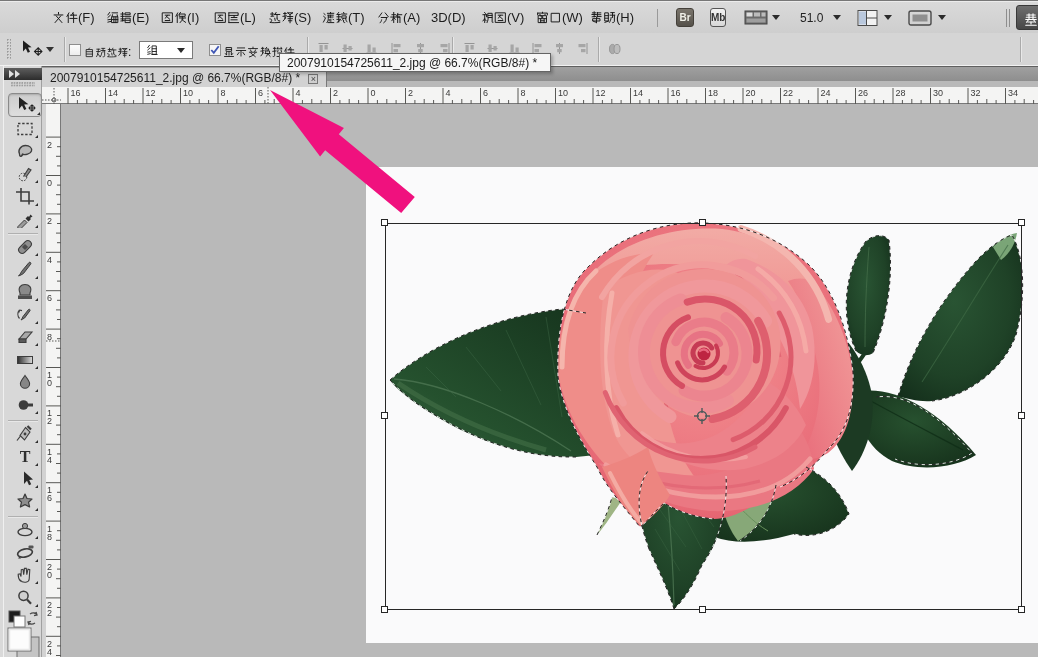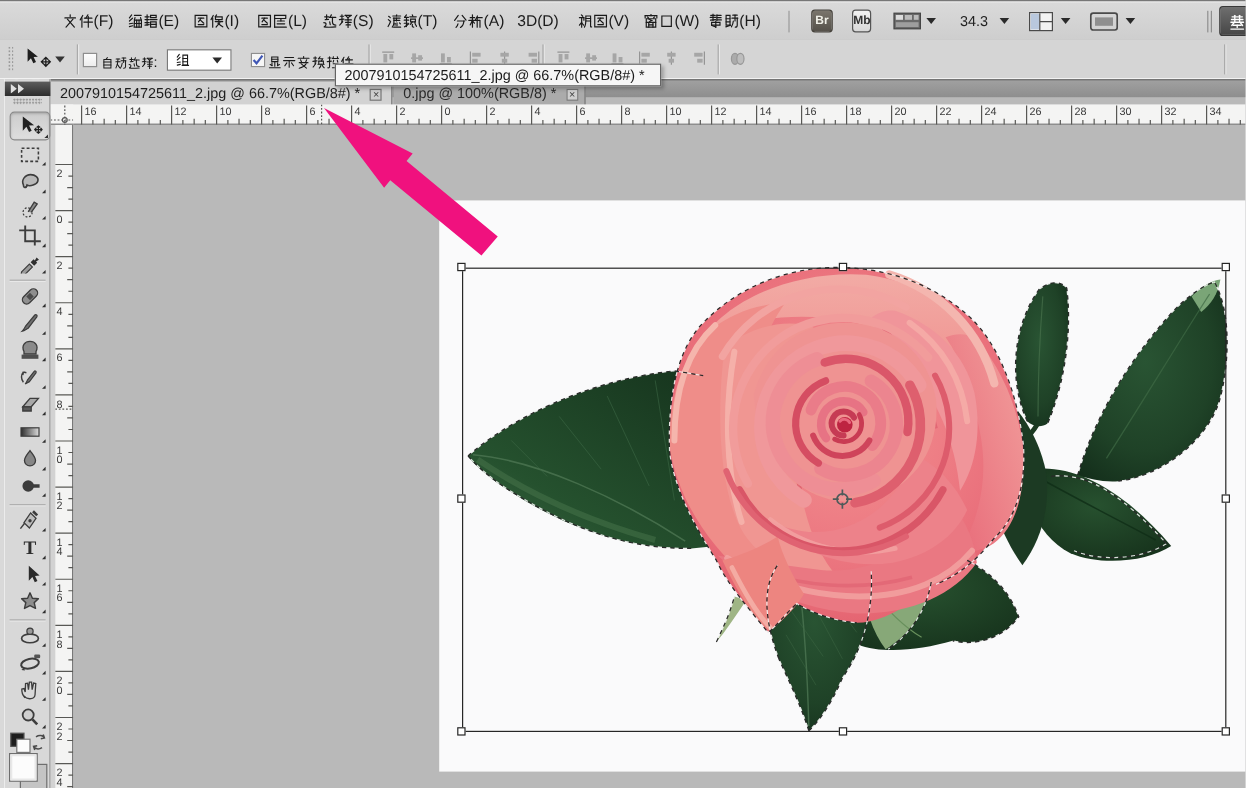--- a/index.html
+++ b/index.html
@@ -287,21 +287,21 @@
  <div class="btn" style="left:676px;width:18px;background:linear-gradient(#7a756c,#55514a);border:1px solid #44403a;color:#f0f0e8;font-weight:bold;line-height:17px">Br</div>
  <div class="btn" style="left:710px;width:16px;background:linear-gradient(#f2f2f2,#d8d8d8);border:1px solid #555;color:#333;font-weight:bold;line-height:17px">Mb</div>
  <svg width="26" height="18" viewBox="0 0 26 18" style="position:absolute;left:744px;top:8px">
         <rect x="1" y="2" width="22" height="13" fill="#6a6a6a" stroke="#444"></rect>
         <rect x="2.5" y="3.5" width="6" height="4" fill="#dcdcdc"></rect>
         <rect x="10" y="3.5" width="6" height="4" fill="#bbb"></rect>
         <rect x="17.5" y="3.5" width="4" height="4" fill="#bbb"></rect>
         <rect x="2.5" y="9.5" width="19" height="4" fill="#9e9e9e"></rect>
       </svg>
  <span class="caret" style="position:absolute;left:772px;top:14px"></span>
- <span style="position:absolute;left:800px;top:10px;font-size:12px;color:#222">34.3</span>
+ <span style="position:absolute;left:800px;top:10px;font-size:12px;color:#222">51.0</span>
  <span class="caret" style="position:absolute;left:833px;top:14px"></span>
  <svg width="22" height="18" viewBox="0 0 22 18" style="position:absolute;left:857px;top:8px">
         <rect x="1" y="1.5" width="19" height="15" fill="#f2f2f2" stroke="#4a4a4a"></rect>
         <rect x="2" y="2.5" width="7" height="13" fill="#b9c8dd"></rect>
         <path d="M9.5 2 V16 M9.5 9 H20" stroke="#4a4a4a"></path>
       </svg>
  <span class="caret" style="position:absolute;left:884px;top:14px"></span>
  <svg width="24" height="18" viewBox="0 0 24 18" style="position:absolute;left:908px;top:8px">
         <rect x="1" y="2" width="22" height="14" rx="2" fill="none" stroke="#4a4a4a" stroke-width="1.4"></rect>
         <rect x="4.5" y="5.5" width="15" height="7" fill="#8f8f8f"></rect>
@@ -528,21 +528,20 @@
         <rect x="5" y="7" width="4.5" height="3.2" fill="#a6a6a6"></rect>
       </svg>
  <svg width="18" height="15" viewBox="0 0 18 15" style="position:absolute;left:606px;top:9px">
         <ellipse cx="6.5" cy="7" rx="3" ry="4.6" fill="#ababab" stroke="#979797"></ellipse>
         <ellipse cx="11" cy="7" rx="3" ry="4.6" fill="#bdbdbd" stroke="#979797"></ellipse>
       </svg>
 </div>
 
 <div id="tabbar">
  <div class="tab" id="tab1">2007910154725611_2.jpg @ 66.7%(RGB/8#) * <span class="x">×</span></div>
- <div class="tab" id="tab2">0.jpg @ 100%(RGB/8) * <span class="x">×</span></div>
 </div>
 
 <div id="hruler"><svg width="996" height="17">
         <line x1="26.0" y1="1" x2="26.0" y2="17"></line>
         <line x1="35.4" y1="13" x2="35.4" y2="17"></line>
         <line x1="44.8" y1="12" x2="44.8" y2="17"></line>
         <line x1="54.1" y1="13" x2="54.1" y2="17"></line>
         <line x1="63.5" y1="1" x2="63.5" y2="17"></line>
         <line x1="72.9" y1="13" x2="72.9" y2="17"></line>
         <line x1="82.2" y1="12" x2="82.2" y2="17"></line>

